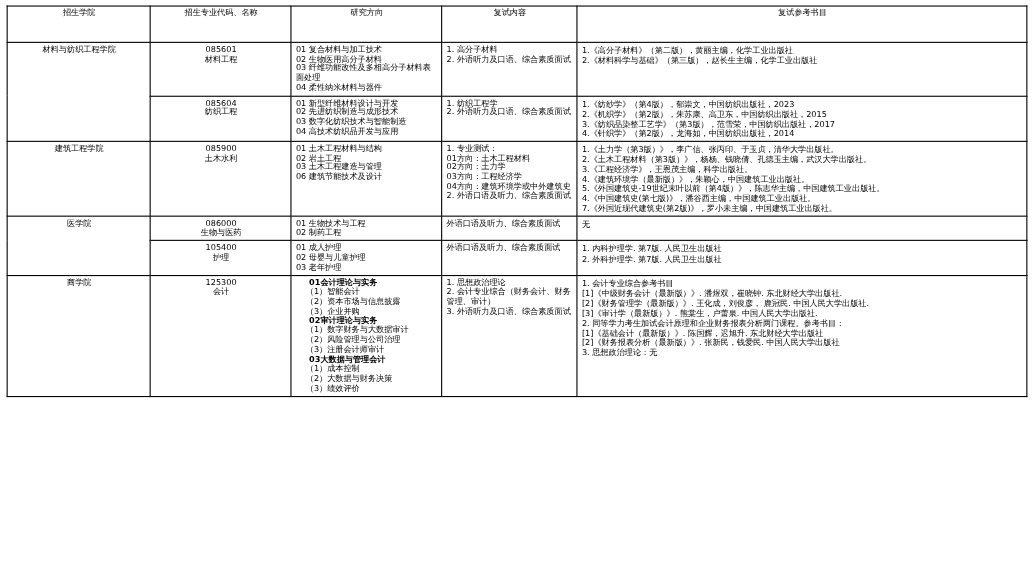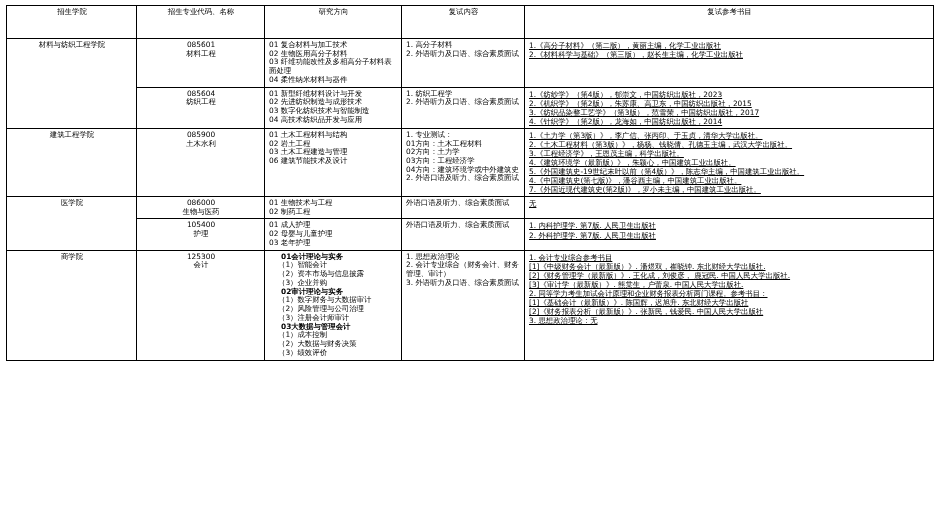--- a/index.html
+++ b/index.html
@@ -70,21 +70,21 @@
   .lines li { margin: 0; padding: 0; }
   .lines li.indent { padding-left: 9px; }
   .lines li.bold { font-weight: bold; padding-left: 12px; }
 
   td.direction .lines li { white-space: normal; }
   td.content .lines li,
   td.books .lines li { white-space: normal; }
 
   td.books .lines li { line-height: 1.22; }
   td.content { font-size: 7.3px; }
-  td.books { font-size: 7.3px; text-decoration: underline; }
+  td.books { font-size: 7.3px; }
   td.direction { font-size: 7.4px; }
   .pad-top { padding-top: 3px; margin-left: 20px; }
 </style>
 </head>
 <body>
 
 <div class="page">
   <table class="admissions">
     <colgroup>
       <col class="c-college">

